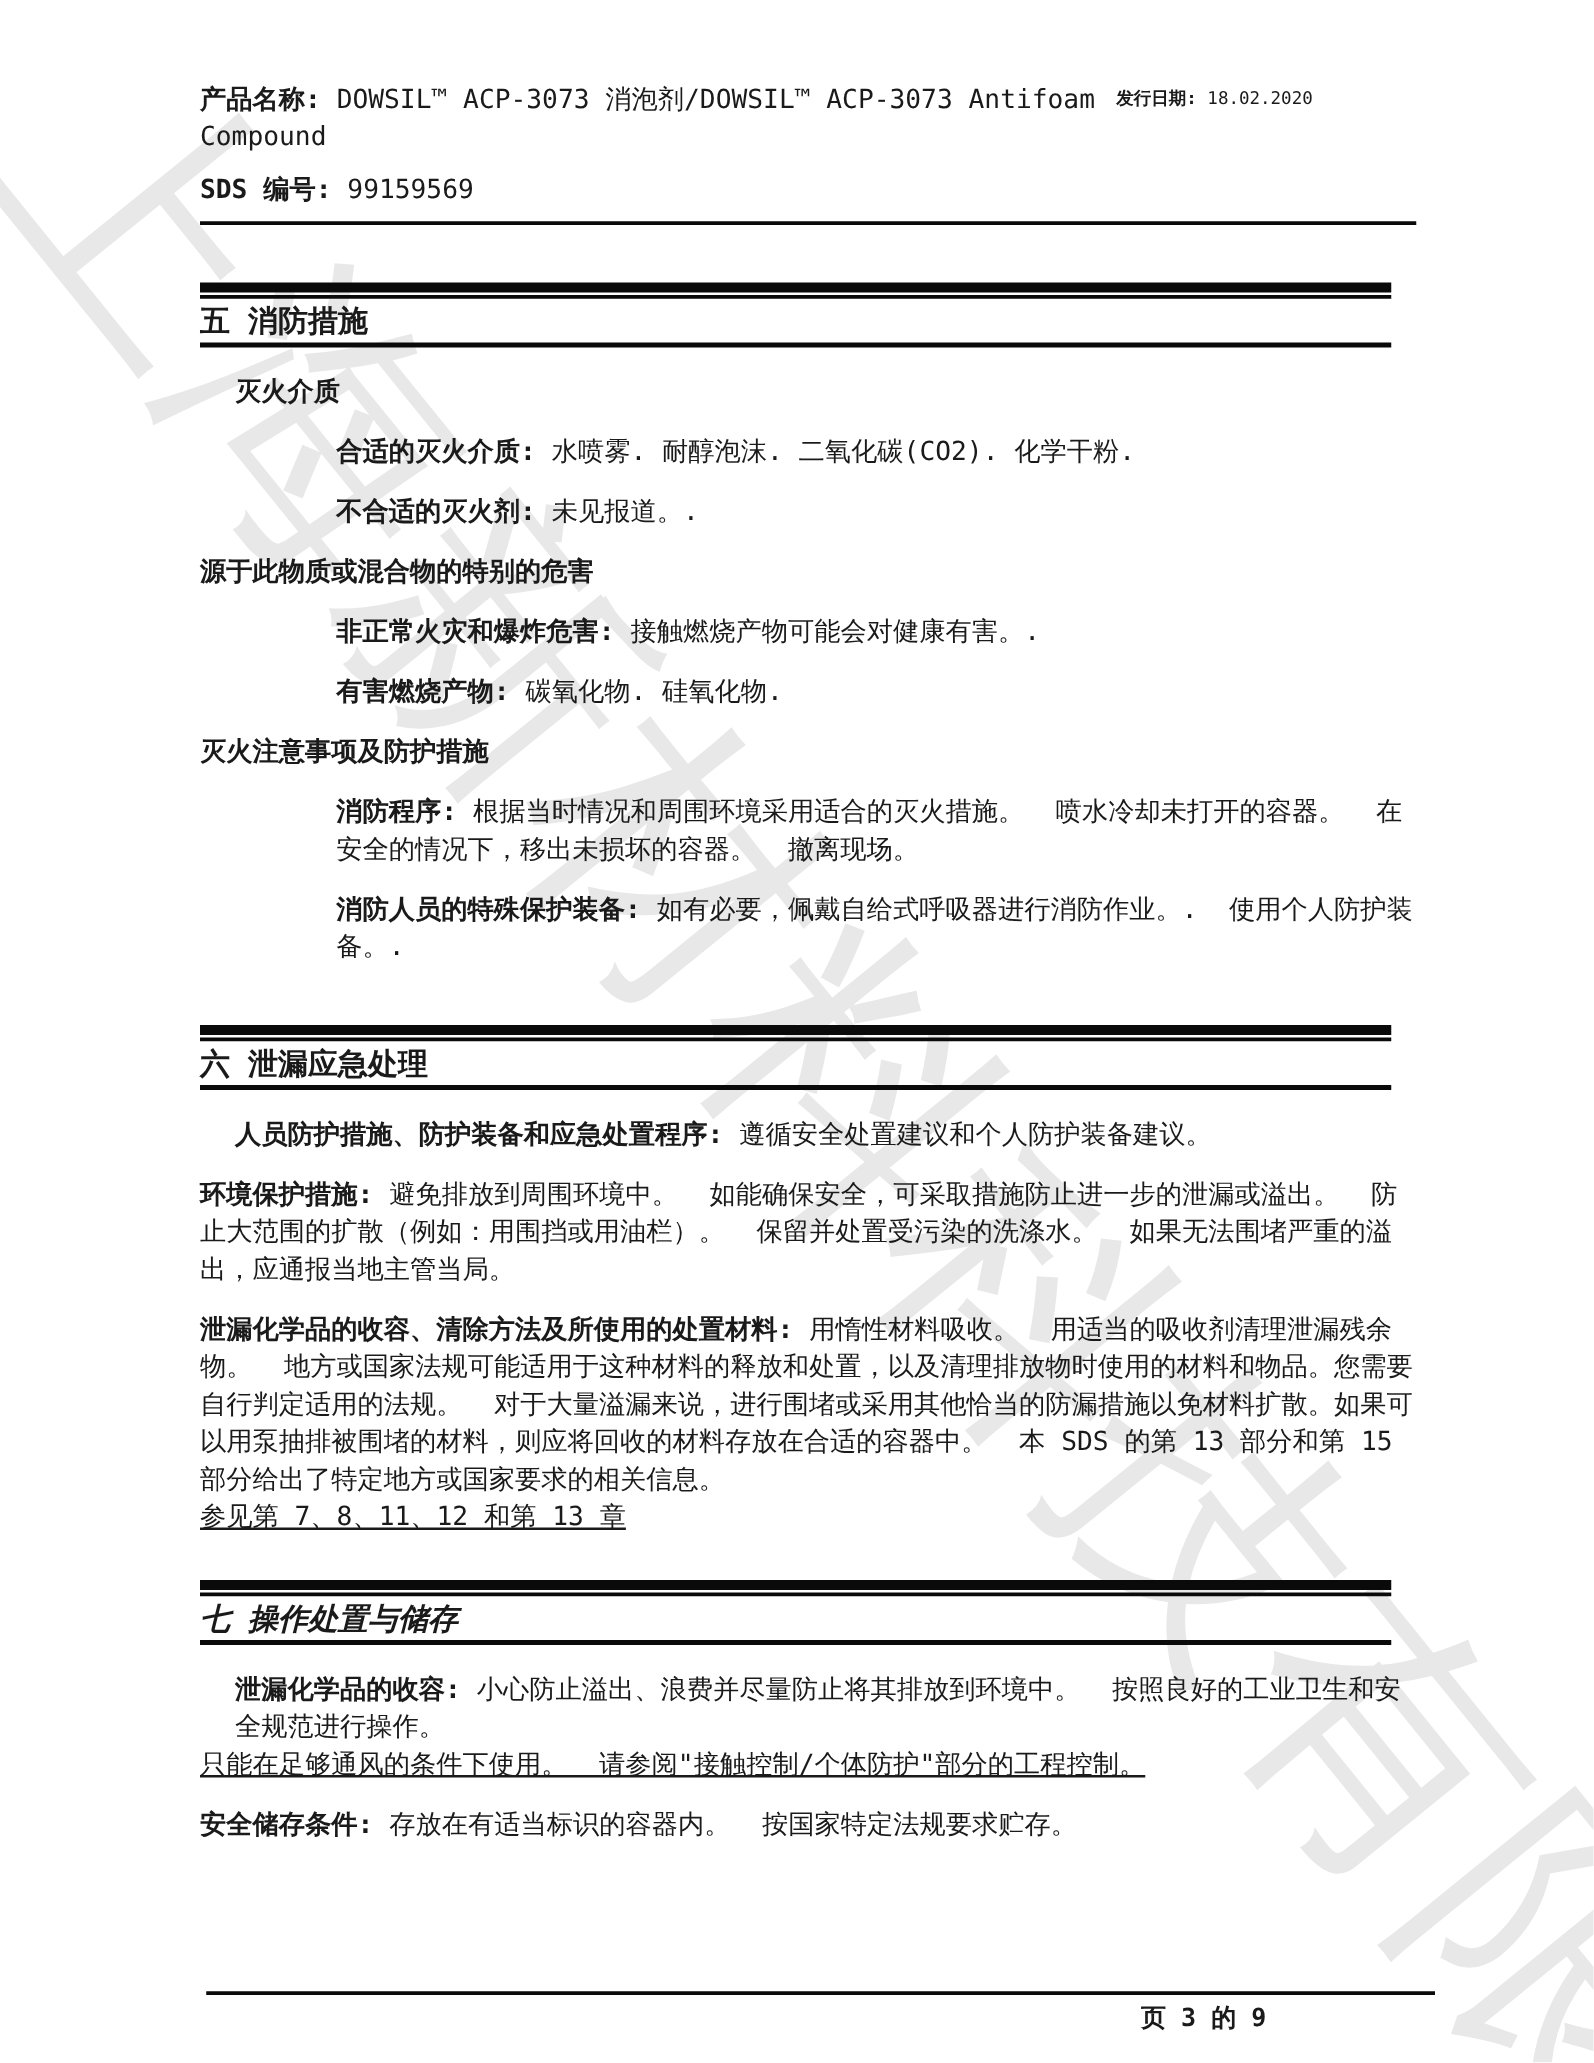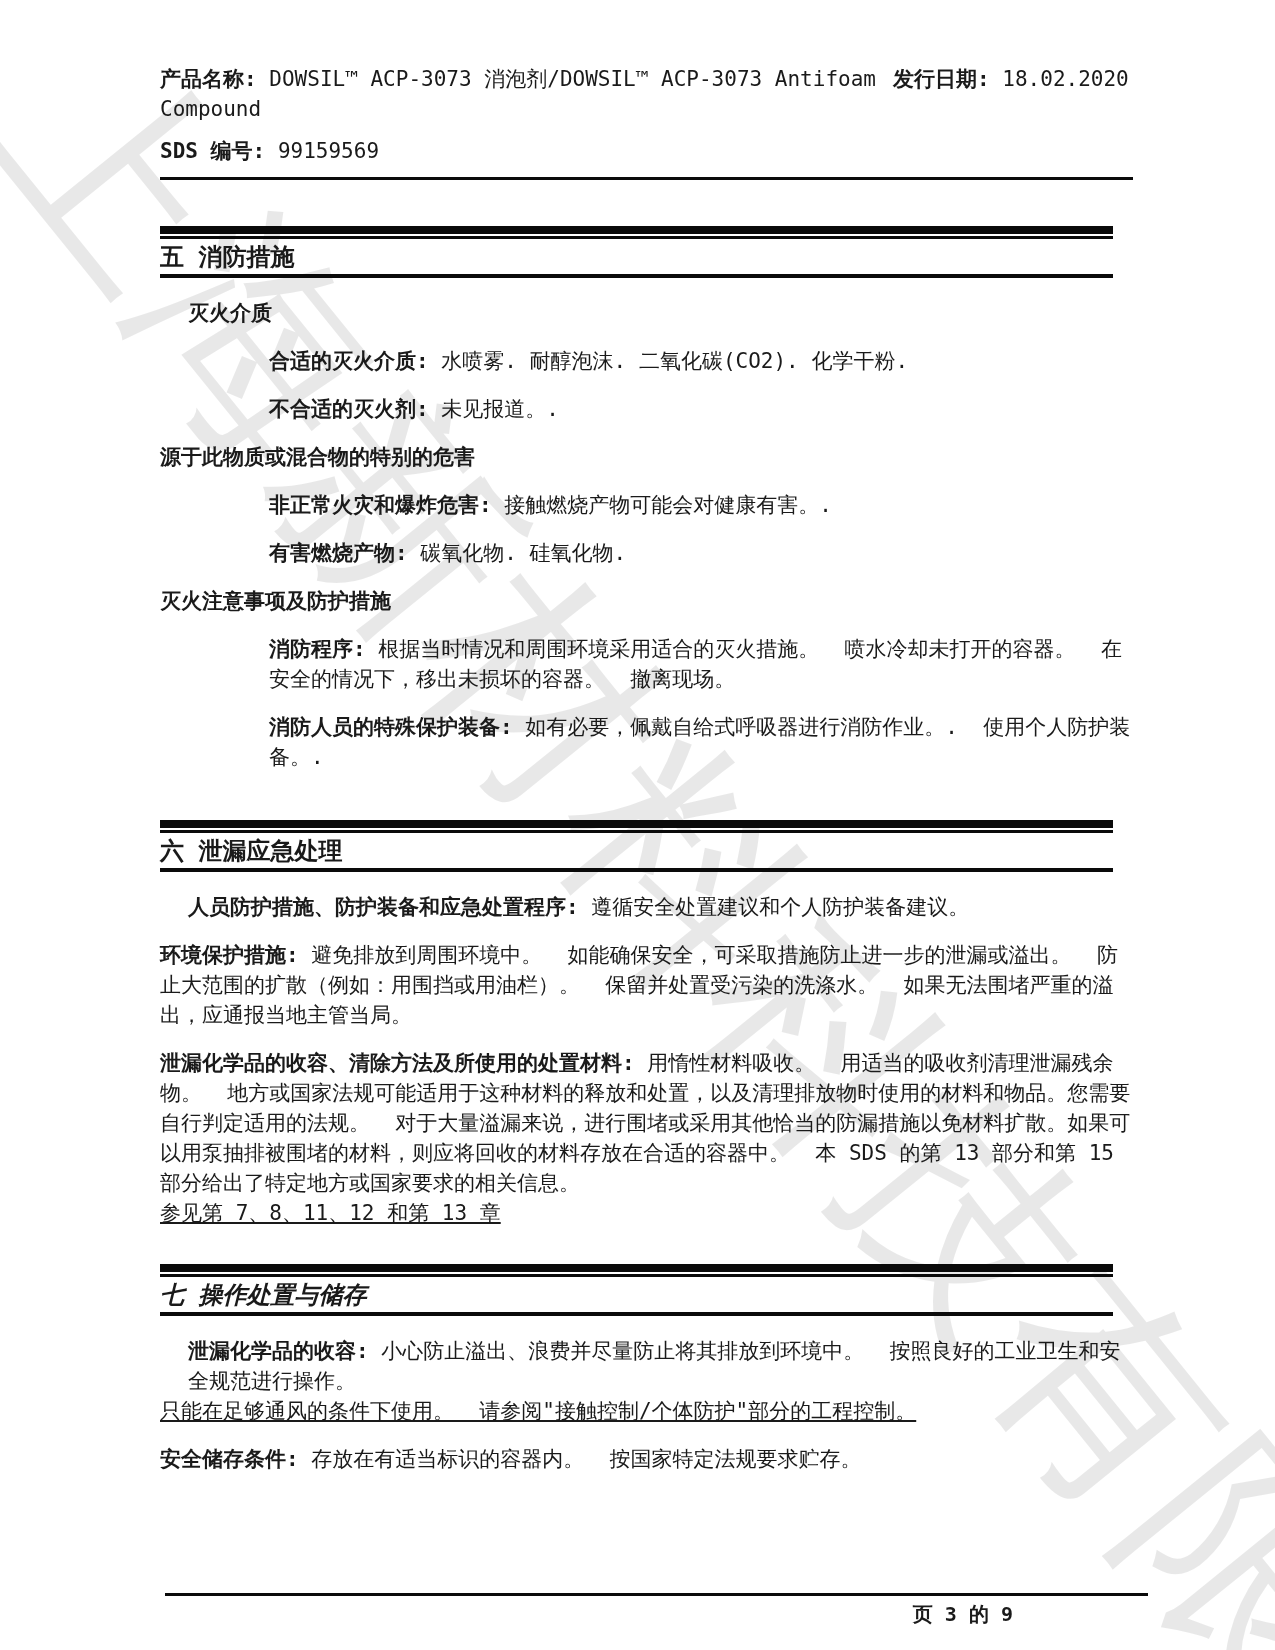--- a/index.html
+++ b/index.html
@@ -26,21 +26,21 @@
     transform-origin: 0 0;
     font-family: "Liberation Serif", "DejaVu Serif", serif;
     pointer-events: none;
   }
 
   .content { position: absolute; left: 160px; top: 0; width: 973px; }
 
   
   .doc-header { position: relative; margin-top: 64px; }
   .dh-left  { width: 733px; }
-  .dh-right { position: absolute; left: 733px; top: 0; font-size: 21px; line-height: 30px; }
+  .dh-right { position: absolute; left: 733px; top: 0; font-size: 14px; line-height: 30px; }
   .product  { margin: 0; font-size: 21px; line-height: 30px; }
   .sds-line { margin: 12px 0 0 0; font-size: 21px; line-height: 30px; }
   .b { font-weight: 700; }
 
   .header-rule { width: 973px; height: 3px; background: #0a0a0a; margin-top: 11px; }
 
   
   .sec-head { margin-top: 48px; }
   .sec-head.first   { margin-top: 46px; }
   .sec-head.seventh { margin-top: 36px; font-style: italic; }

